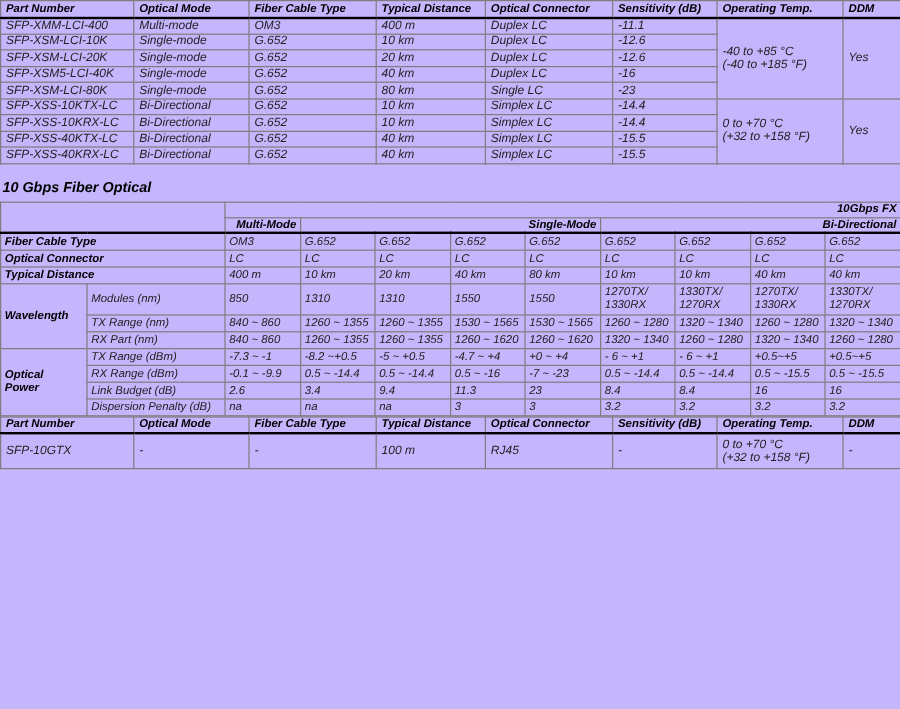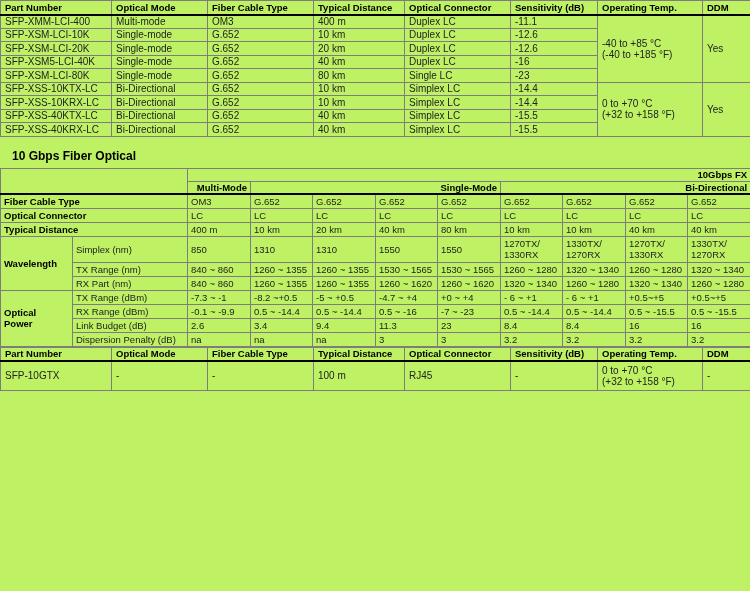--- a/index.html
+++ b/index.html
@@ -1,21 +1,21 @@
 <!DOCTYPE html>
 <html><head>
 <meta charset="utf-8">
 <style>
   * { box-sizing: border-box; }
   html,body { margin:0; padding:0; }
   body {
     width:750px; height:591px; background:#ffffff;
     font-family:"Liberation Sans", sans-serif; color:#1c1c1c;
   }
-  #page { position:relative; width:750px; height:591px; overflow:hidden; background:#bef264; }
+  #page { position:relative; width:750px; height:591px; overflow:hidden; background:#c4b5fd;font-style:italic; }
 
   table { border-collapse:collapse; table-layout:fixed; width:750px; }
   th, td {
     border:1px solid #7d7d7d; overflow:hidden; white-space:nowrap;
     font-size:10px; padding:0 4px; text-align:left; vertical-align:middle; color:#222;
   }
   thead th { font-size:9.5px; font-weight:bold; border-bottom:2px solid #000; height:14px; color:#000; }
 
   .t1 td { height:13.5px; }
   .t3 td { height:29px; }
@@ -24,21 +24,21 @@
   .t2 th, .t2 td { font-size:9.5px; padding:0 3px; }
   .t2 td { height:14px; }
   .t2 tr.tall td { height:26px; }
   .t2 .ctr { text-align:right; }
   .t2 .hdr { font-weight:bold; border-bottom:1px solid #7d7d7d; height:13px; color:#000; }
   .t2 .hdr2 { font-weight:bold; border-bottom:2px solid #000; height:13px; color:#000; }
   .t2 .corner { border-bottom:2px solid #000; }
   .bold { font-weight:bold; color:#000; }
 
   .section-title {
-    font-size:12px; font-weight:bold; color:#000; margin:0; padding:0 0 0 12px;
+    font-size:12px; font-weight:bold; color:#000; margin:0; padding:0 0 0 2px;
   }
   #title-10g { margin:12px 0 5px 0; }
   #title-copper { margin:30px 0 6px 0; }
 
   #footer-bar {
     position:absolute; left:0; top:551px; width:750px; height:19px;
     display:flex; align-items:center; justify-content:flex-end;margin-top:48px;
   }
   #footer-label { color:#fff; font-size:11px; font-weight:bold; margin-right:8px; }
   #footer-urlbox {
@@ -213,21 +213,21 @@
           <td>20 km</td>
           <td>40 km</td>
           <td>80 km</td>
           <td>10 km</td>
           <td>10 km</td>
           <td>40 km</td>
           <td>40 km</td>
         </tr>
         <tr class="tall">
           <td rowspan="3" class="bold pre">Wavelength</td>
-          <td>Simplex (nm)</td>
+          <td>Modules (nm)</td>
           <td class="pre">850</td>
           <td class="pre">1310</td>
           <td class="pre">1310</td>
           <td class="pre">1550</td>
           <td class="pre">1550</td>
           <td class="pre">1270TX/
 1330RX</td>
           <td class="pre">1330TX/
 1270RX</td>
           <td class="pre">1270TX/

